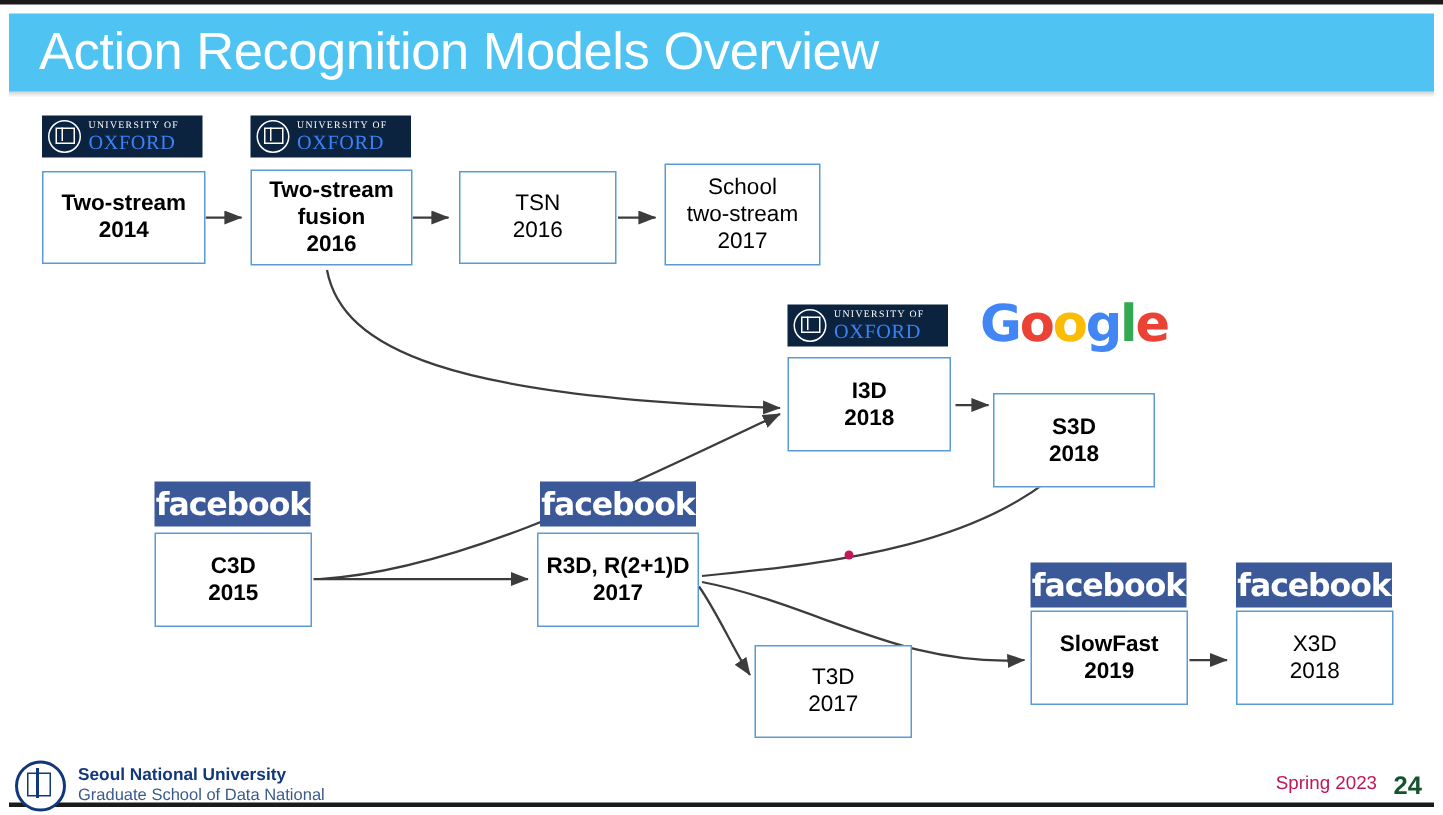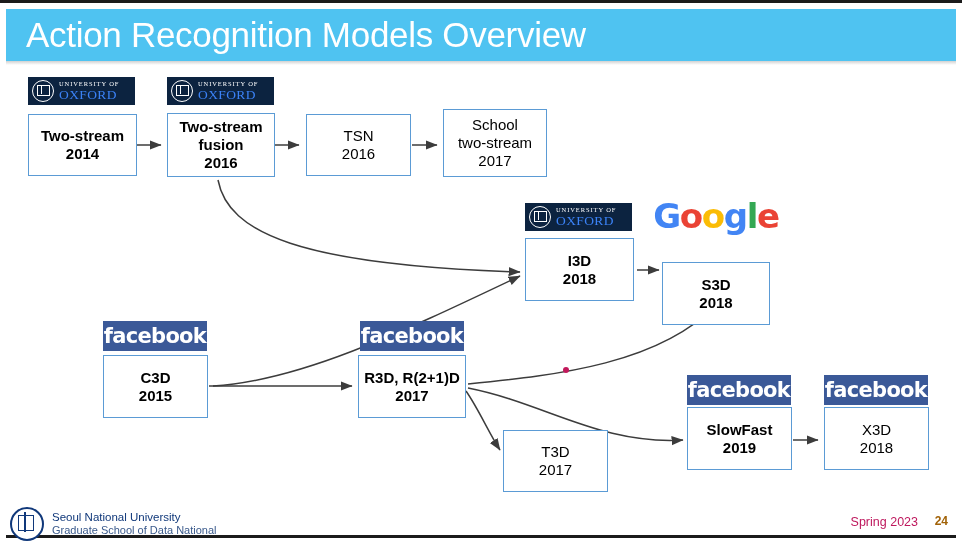--- a/index.html
+++ b/index.html
@@ -89,27 +89,27 @@
   }
   .snu-emblem:before{
     content:"";position:absolute;left:6px;top:6px;width:14px;height:14px;
     border:1.6px solid #10387A;
   }
   .snu-emblem:after{
     content:"";position:absolute;left:12.2px;top:3px;width:1.6px;height:20px;
     background:#10387A;
   }
   .snu-txt{margin-left:8px;line-height:1.22;}
-  .snu-name{display:block;color:#10387A;font-size:11.5px;font-weight:normal;}
+  .snu-name{display:block;color:#10387A;font-size:11.5px;font-weight:bold;}
   .snu-sub{display:block;color:#3A5A8C;font-size:11px;}
   .term{
     position:absolute;right:44px;top:512px;color:#be185d;font-size:12.5px;
   }
   .pagenum{
-    position:absolute;right:14px;top:511px;color:#a16207;font-size:12px;
+    position:absolute;right:14px;top:511px;color:#14532d;font-size:17px;
     font-weight:bold;
   }
   .reddot{
     position:absolute;width:6px;height:6px;border-radius:50%;
     background:#C2185B;
   }
 </style>
 </head>
 <body>
 

